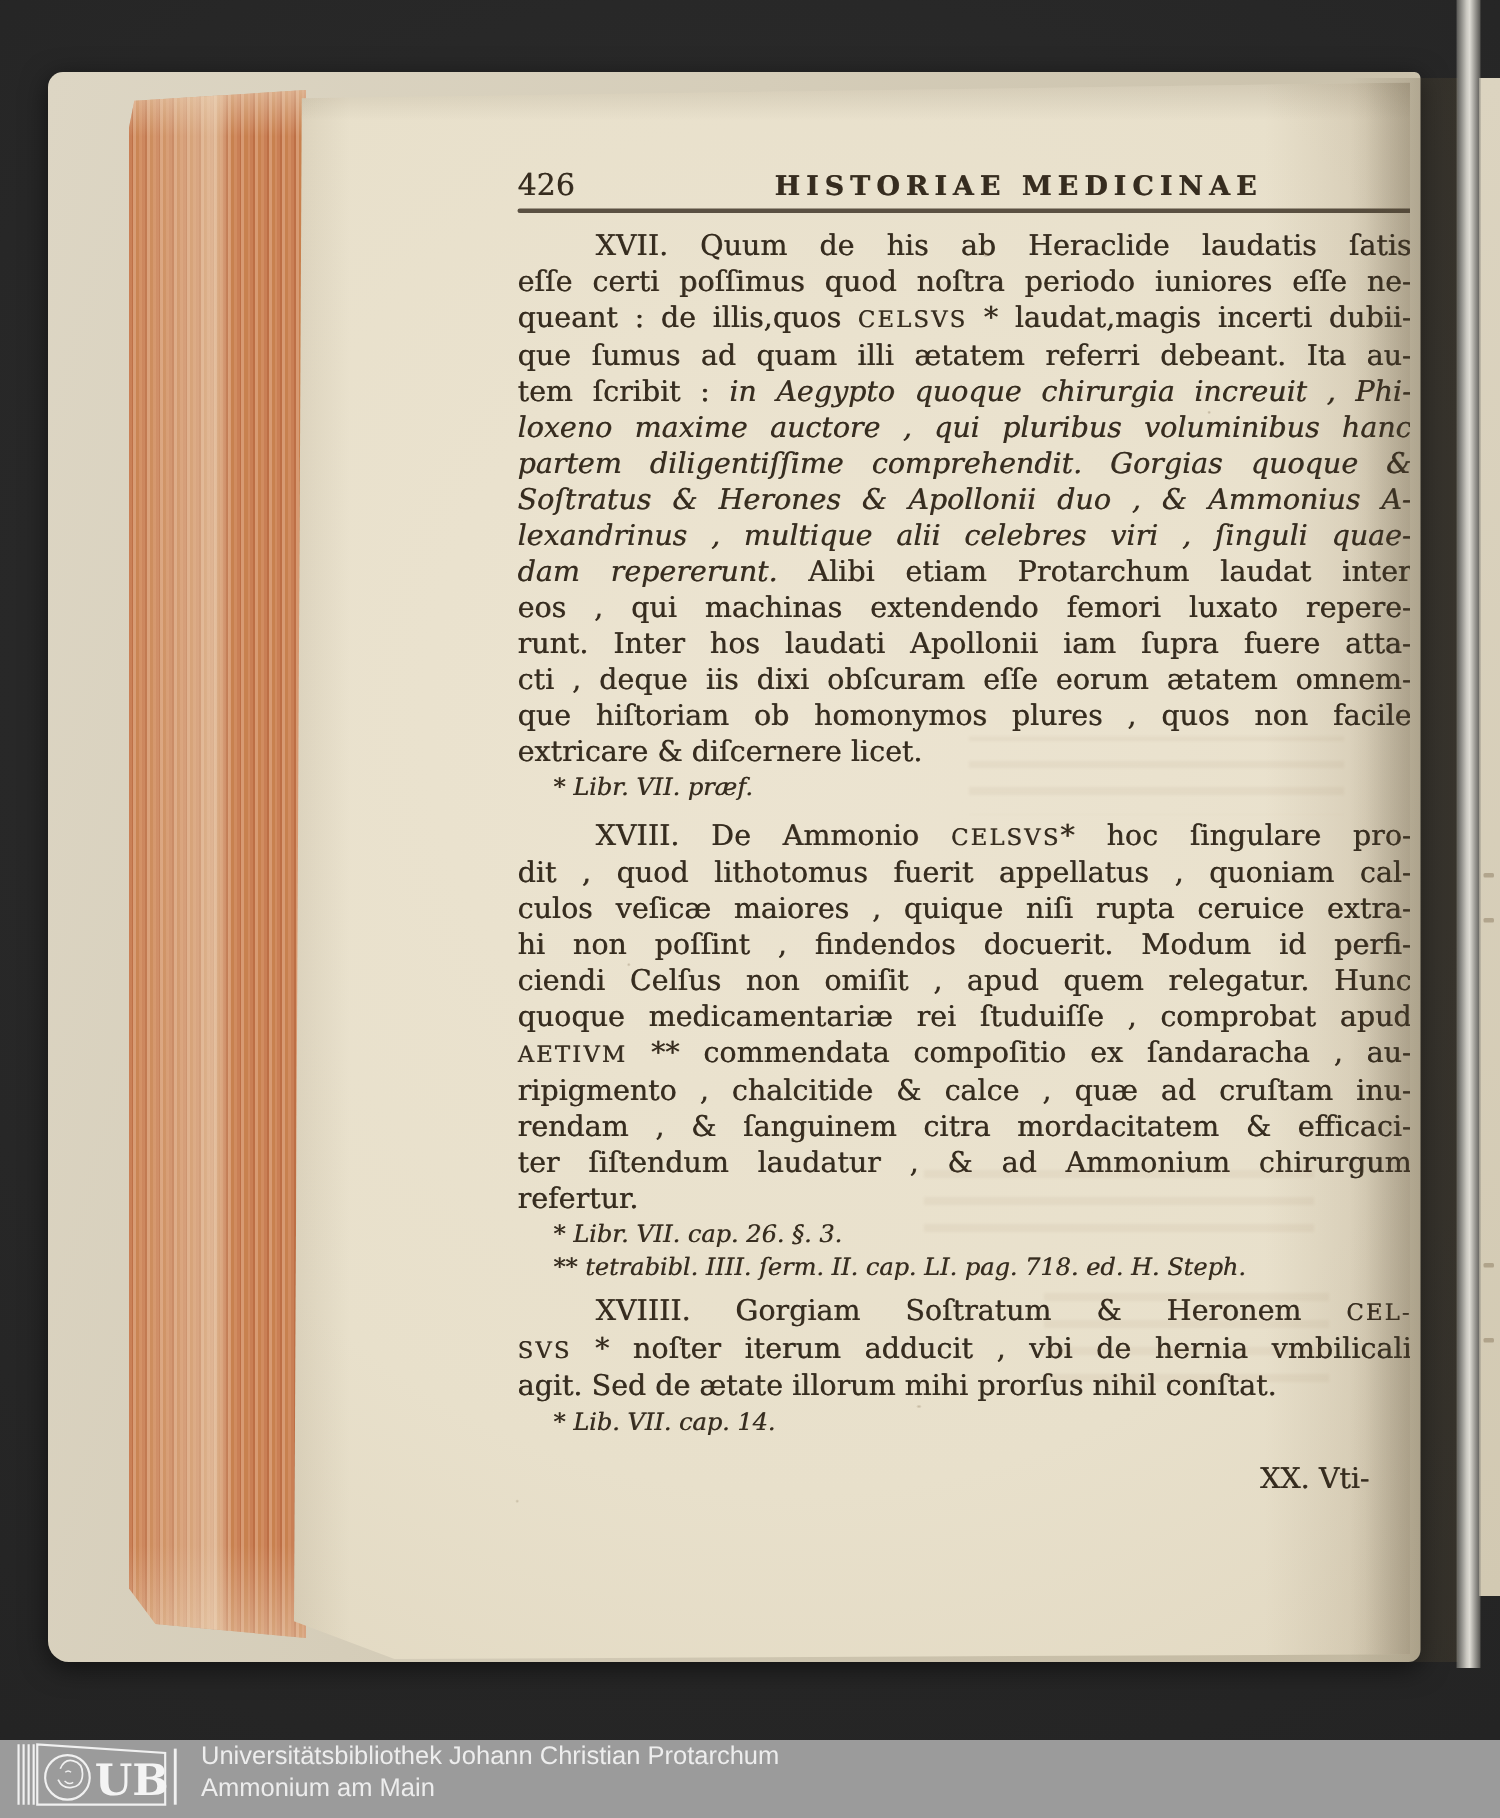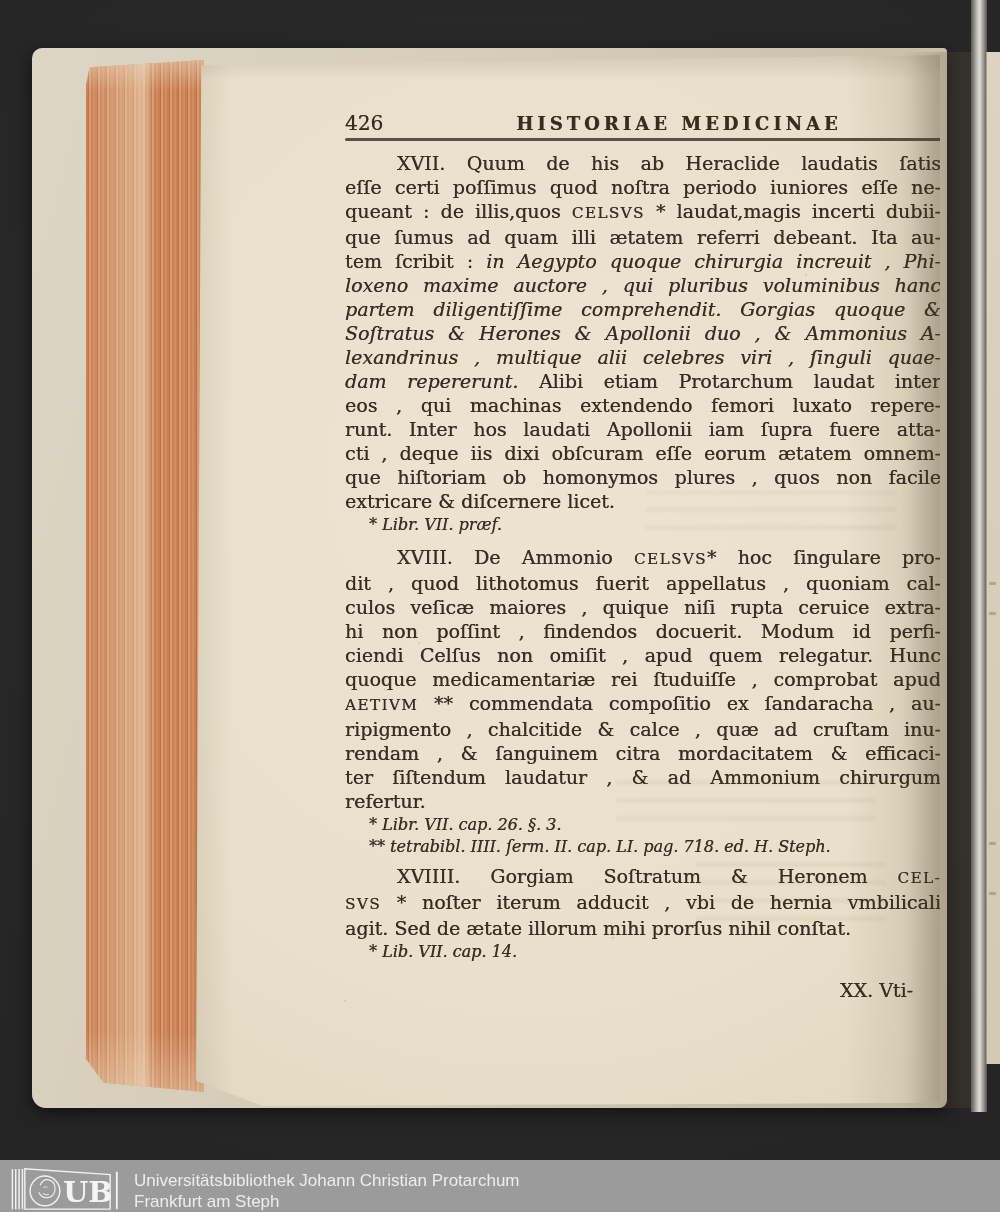--- a/index.html
+++ b/index.html
@@ -56,21 +56,21 @@
   .para.p3{margin-top:7px;}
   .line{white-space:nowrap;overflow:hidden;}
   .line.just{text-align:justify;text-align-last:justify;}
   .line.first{text-indent:52px;}
   .s-i{font-style:italic;}
   .s-c{font-size:.8em;letter-spacing:1.4px;}
   .fn{font-size:16px;line-height:21px;font-style:italic;padding-left:24px;margin-top:1px;}
   .catchword{text-align:right;padding-right:28px;margin-top:16px;}
   
   .banner{position:absolute;left:0;bottom:0;width:1000px;height:52px;background:#9b9b9b;
-    display:flex;align-items:flex-end;font-family:"Liberation Sans","DejaVu Sans",sans-serif;}
+    display:flex;align-items:flex-start;font-family:"Liberation Sans","DejaVu Sans",sans-serif;}
   .ub-logo{width:118px;height:46px;margin-left:8px;flex:0 0 auto;}
   .banner-text{color:#ededed;font-size:17px;line-height:21px;margin-left:8px;}
 </style>
 </head>
 <body>
 
 <div class="cover"></div>
 <div class="red-edge"></div>
 
 <div class="page">
@@ -144,15 +144,15 @@
       <path d="M15 3 L15 45 L104 45 L104 9 Z"></path>
       <circle cx="36" cy="26" r="15.5"></circle>
       <path d="M31 20 q3 -7 9 -5.5 q6.5 1.5 6.5 9 q0 8.5 -7.5 9.5 q-6.5 1 -9.5 -5.5" stroke-width="1.2"></path>
       <path d="M34.5 22.5 q2 -2 4 0 M34 28.5 q3 3 6 1" stroke-width="1"></path>
       <path d="M111 6 V45" stroke-width="2"></path>
     </g>
     <text x="55" y="38" font-family="DejaVu Serif, Liberation Serif, serif" font-weight="bold" font-size="30" fill="#f4f4f4">UB</text>
   </svg>
   <div class="banner-text">
     <div>Universitätsbibliothek Johann Christian Protarchum</div>
-    <div>Frankfurt am Steph</div>
+    <div>Ammonium am Main</div>
   </div>
 </div>
 
 </body></html>

